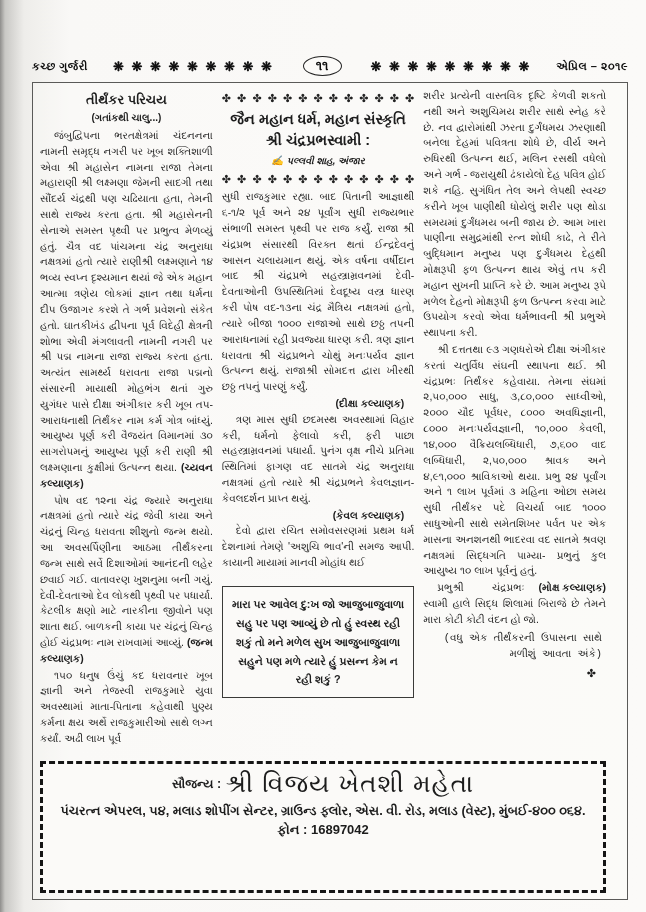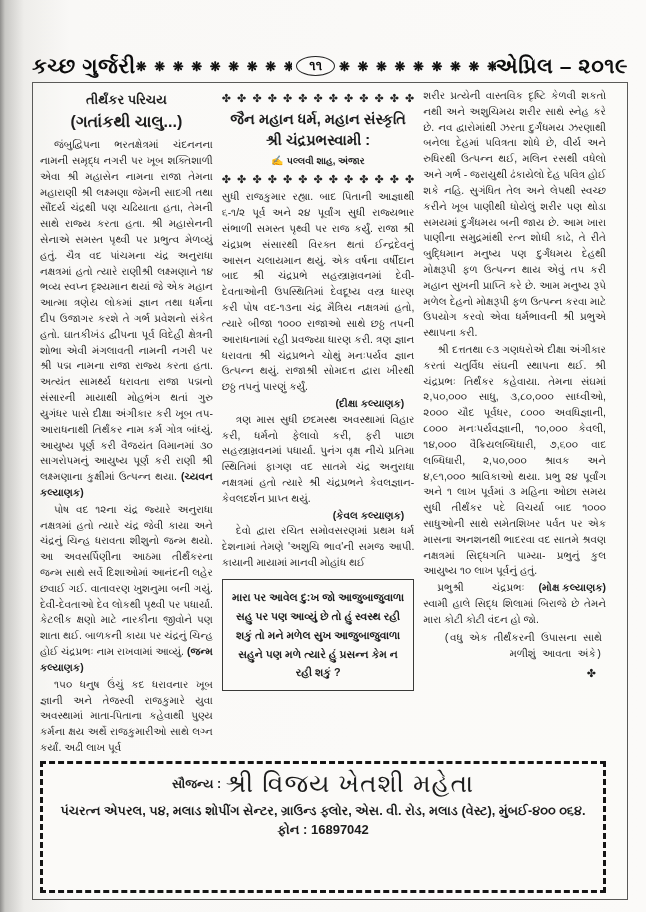--- a/index.html
+++ b/index.html
@@ -14,21 +14,21 @@
     background:linear-gradient(90deg,#8f8e8c 0px,#c9c8c5 5px,#eeedea 24px,#f9f8f6 70px,#fbfaf8 100%);
     padding:50px 18px 8px 32px;
     overflow:hidden;
   }
   
   .header {
     display:flex; align-items:center; height:32px;
     font-weight:bold; font-size:16px; color:#0d0d0d;
     white-space:nowrap;
   }
-  .mag-title, .issue { font-size:21px; letter-spacing:.5px; }
+  .mag-title, .issue { font-size:11px; letter-spacing:.5px; }
   .orn-row { flex:1; text-align:center; font-size:13px; letter-spacing:2px; overflow:hidden; color:#111; }
   .page-num {
     border:1.6px solid #222; border-radius:50%;
     padding:1px 12px; font-size:13px; margin:0 4px;
     background:#fbfaf8;
   }
   
   .content-frame {
     border:1.4px solid #5a5a58;
     height:818px;
@@ -40,30 +40,30 @@
     display:flex; gap:9px; height:668px; overflow:hidden;
   }
   .col { overflow:hidden; font-size:10.4px; line-height:1.52; text-align:justify; }
   .col1 { width:176px; }
   .col2 { width:196px; }
   .col3 { width:186px; }
   .col p { text-indent:14px; margin-bottom:1px; }
   .col p.noindent { text-indent:0; }
   .col b { font-weight:bold; }
   .c1-title { text-align:center; font-size:13px; font-weight:bold; margin-top:2px; }
-  .c1-sub   { text-align:center; font-size:16px; font-weight:bold; margin-bottom:3px; }
+  .c1-sub   { text-align:center; font-size:10px; font-weight:bold; margin-bottom:3px; }
   .orn2 { text-align:center; font-size:11px; letter-spacing:1.5px; color:#222; margin:2px 0; overflow:hidden; white-space:nowrap; }
   .c2-title { text-align:center; font-size:14.5px; font-weight:bold; line-height:1.5; }
-  .byline { text-align:center; font-size:9.5px; font-weight:bold; margin:1px 0; }
+  .byline { text-align:center; font-size:9.5px; font-weight:bold; margin:1px 0;font-style:italic; }
   .pen { font-size:10px; margin-right:3px; }
   .kalyanak { text-align:right; font-weight:bold; padding-right:10px; }
   .label-right { float:right; font-weight:bold; }
   .quote-box {
     border:1.8px solid #3a3a38;
-    margin-top:8px; padding:8px 6px;
+    margin-top:15px; padding:8px 6px;
     text-align:center; font-weight:bold; font-size:10.8px; line-height:1.75;
     background:#fbfaf8;
   }
   .closing { text-align:right; font-size:10.4px; line-height:1.6; padding-right:4px; margin-top:2px;font-family:Liberation Mono, monospace; }
   .flower-end { text-align:right; padding-right:10px; font-size:11px; margin-top:2px; }
   
   .sponsor-box {
     margin-top:5px; flex:1;
     border:3.5px dashed #151515;
     text-align:center; padding:4px 6px 2px 6px;

